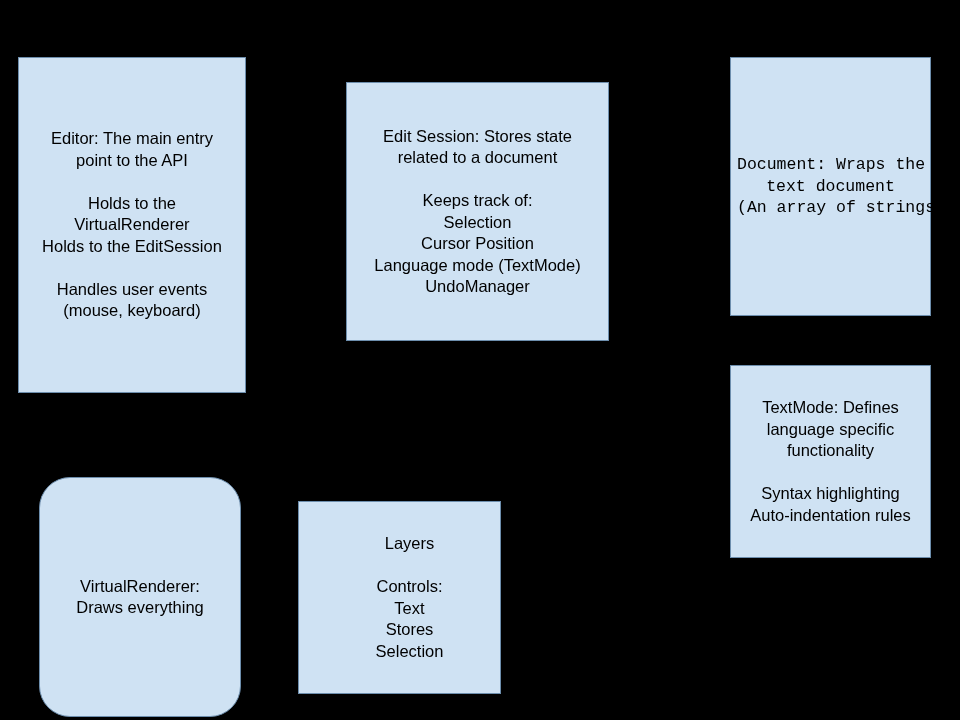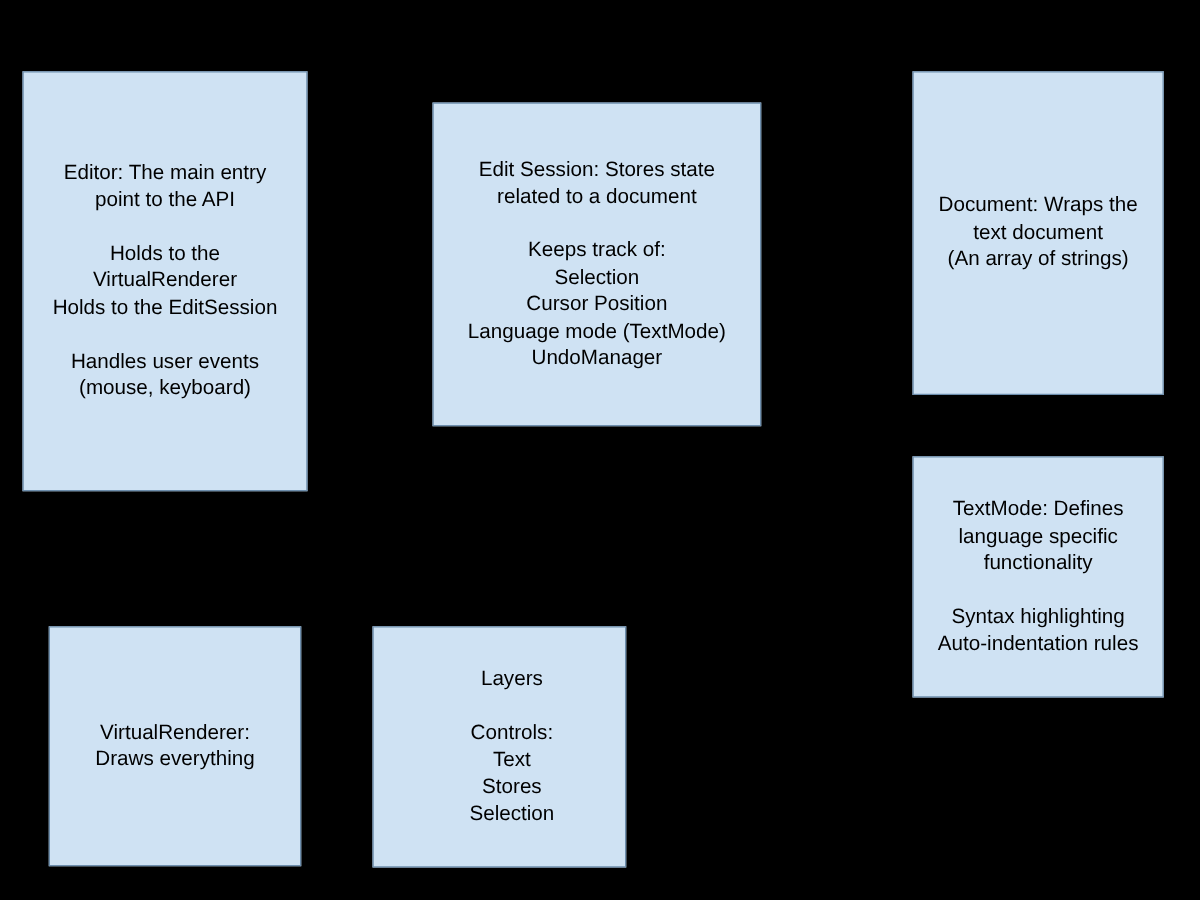--- a/index.html
+++ b/index.html
@@ -29,23 +29,23 @@
     line-height: 21.5px;
     padding: 4px 6px;
   }
   .box .line {
     min-height: 21.5px;
     white-space: pre;
   }
   
   #box-editor           { left: 18px;  top: 57px;  width: 228px; height: 336px; }
   #box-edit-session     { left: 346px; top: 57px;  width: 263px; height: 259px; margin-top: 25px; }
-  #box-document         { left: 730px; top: 57px;  width: 201px; height: 259px; }
+  #box-document         { left: 730px; top: 57px;  width: 201px; height: 259px; font-family: Liberation Mono, monospace; }
   #box-textmode         { left: 730px; top: 365px; width: 201px; height: 193px; }
-  #box-virtual-renderer { left: 39px;  top: 501px; width: 202px; height: 192px; }
+  #box-virtual-renderer { left: 39px;  top: 477px; width: 202px; height: 240px; border-radius: 31px; }
   #box-layers           { left: 298px; top: 501px; width: 203px; height: 193px; padding-left: 26px; }
 </style>
 </head>
 <body>
 
 <div id="canvas">
   <div class="box" id="box-editor">
       <div class="line">Editor: The main entry</div>
       <div class="line">point to the API</div>
       <div class="line">&nbsp;</div>

